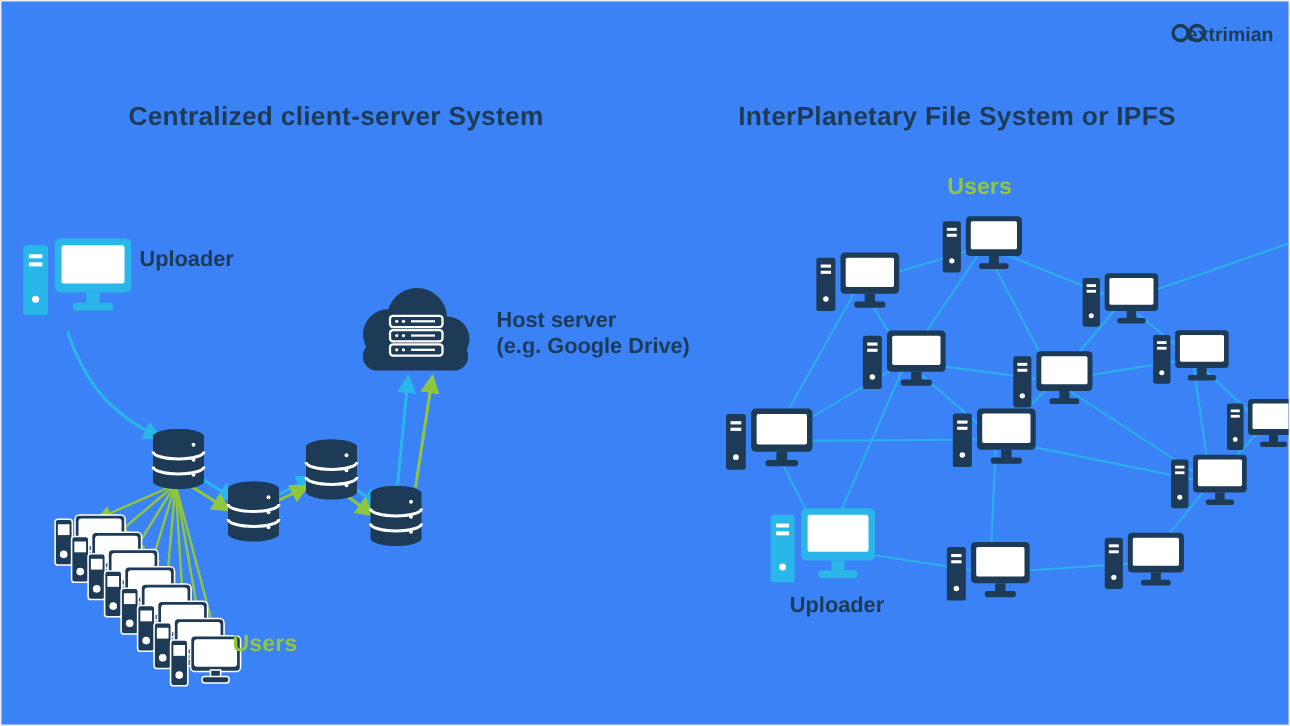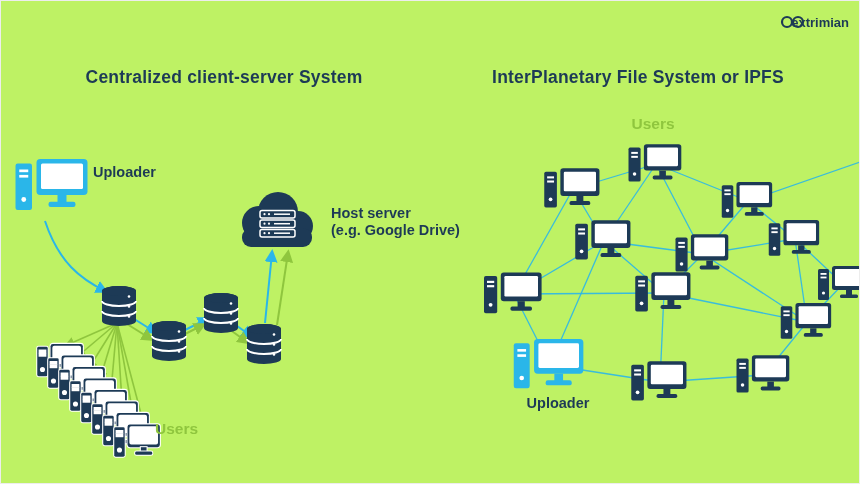--- a/index.html
+++ b/index.html
@@ -1,17 +1,17 @@
 <!DOCTYPE html>
 <html><head>
 <meta charset="utf-8">
 <style>
   html,body{margin:0;padding:0;background:#fff;}
   .stage{
-    position:relative;width:860px;height:484px;background:#bef264;
+    position:relative;width:860px;height:484px;background:#3b82f6;
     border:1px solid #ededed;box-sizing:border-box;overflow:hidden;
     font-family:"Liberation Sans",sans-serif;
   }
   svg{display:block;}
   text{font-family:"Liberation Sans",sans-serif;}
   .title{font-weight:bold;font-size:17.5px;fill:#1d3a56;letter-spacing:.2px;}
   .lbl{font-weight:bold;font-size:14.5px;fill:#1d3a56;}
   .green-lbl{font-weight:bold;font-size:15.5px;fill:#8fc63e;}
   .logo-text{font-weight:bold;font-size:13px;fill:#1d3a56;}
   .halo{stroke:#ffffff;stroke-width:2.2px;paint-order:stroke;}

